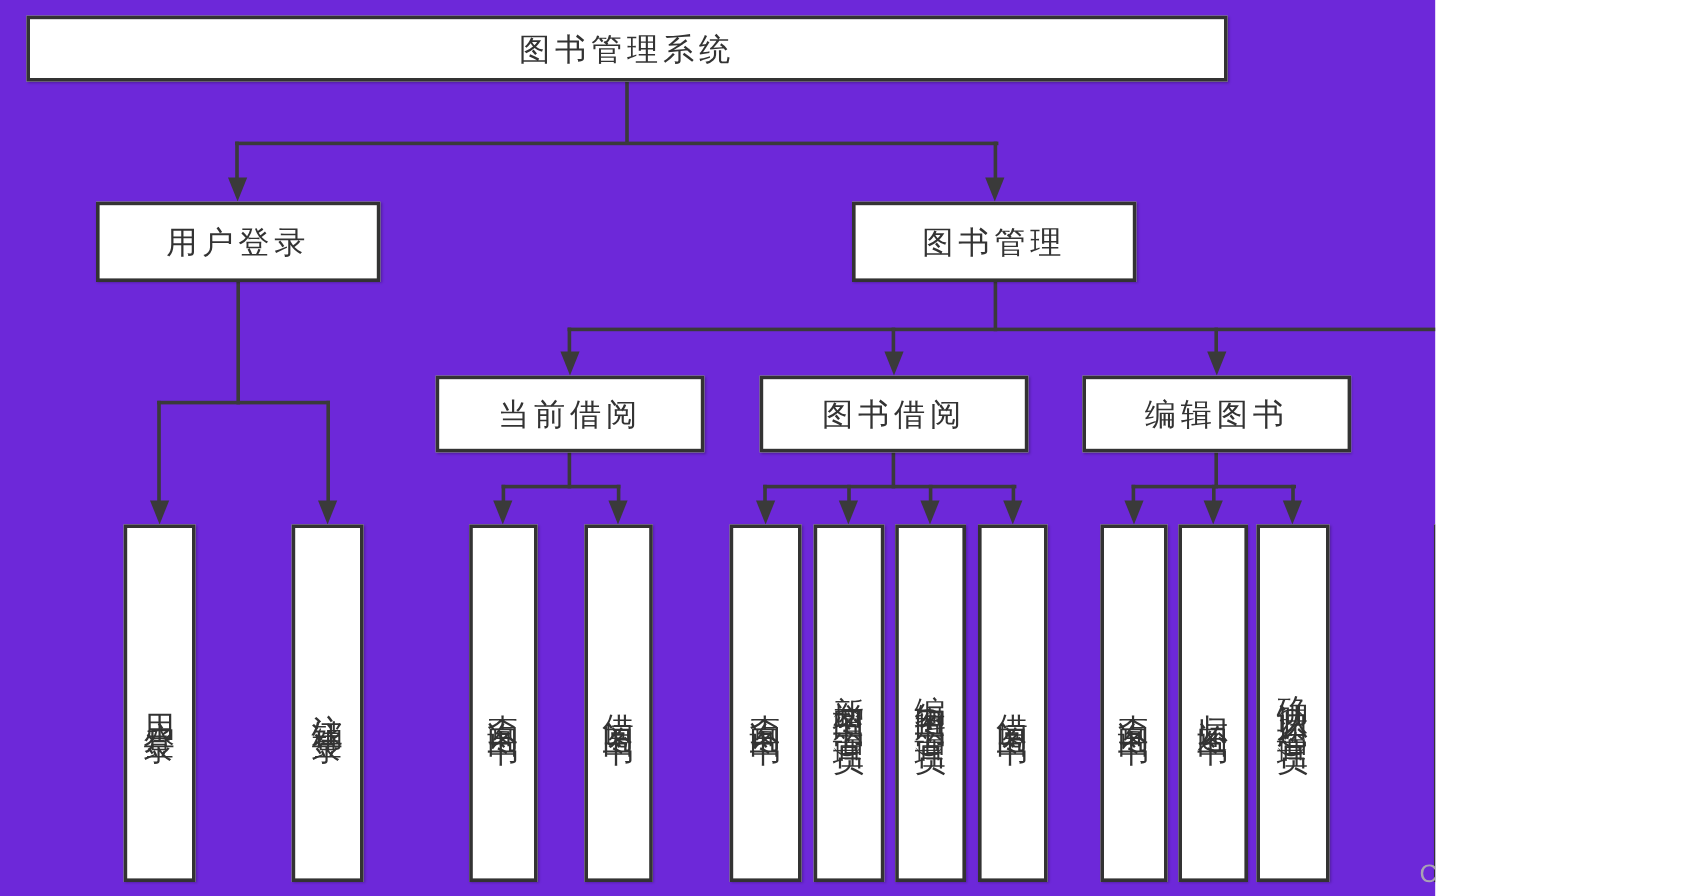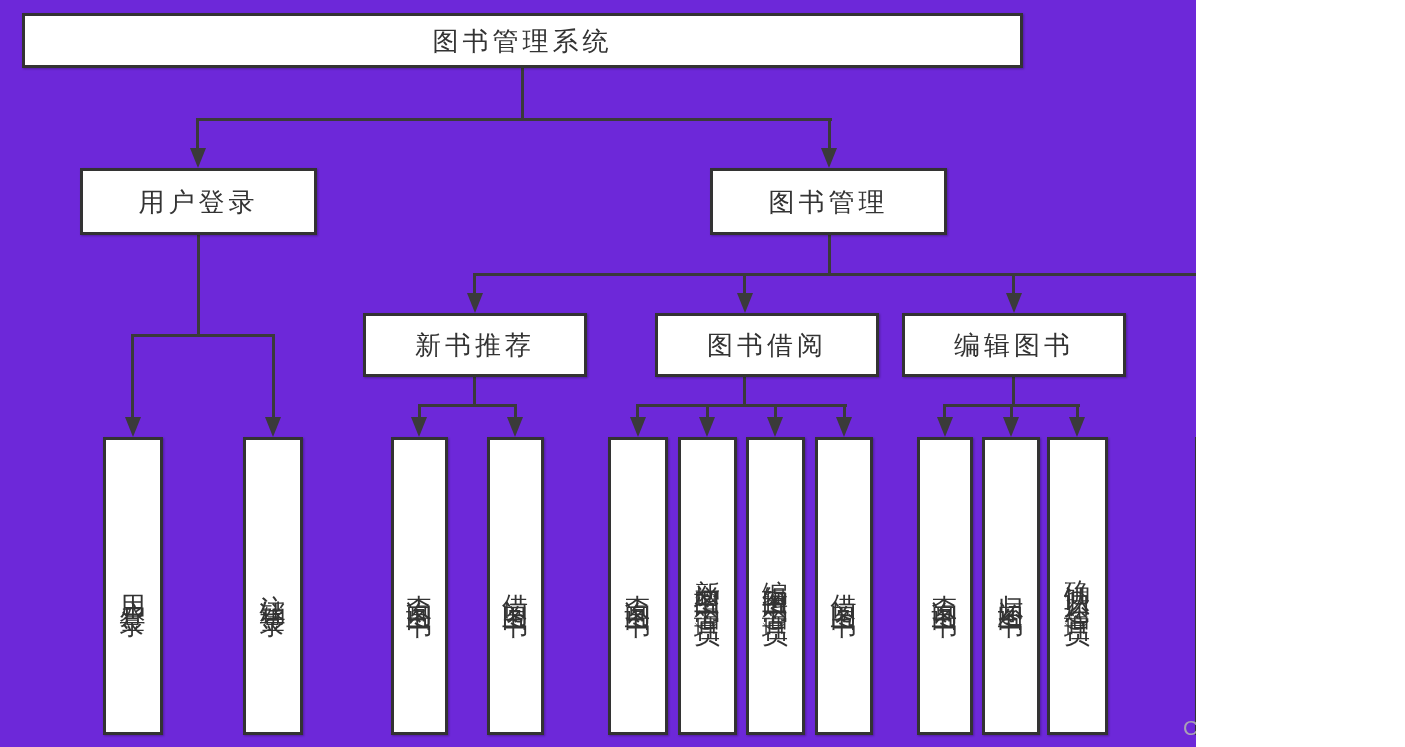--- a/index.html
+++ b/index.html
@@ -63,22 +63,22 @@
 </head>
 <body>
 
 <div id="canvas">
 
   <div class="box h" style="left:22px;top:13px;width:1001px;height:55px">图书管理系统</div>
 
   <div class="box h" style="left:80px;top:168px;width:237px;height:67px">用户登录</div>
   <div class="box h" style="left:710px;top:168px;width:237px;height:67px">图书管理</div>
 
-  <div class="box h" style="left:363px;top:313px;width:224px;height:64px">新书推荐</div>
-  <div class="box h" style="left:655px;top:313px;width:224px;height:64px">图书借阅</div>
+  <div class="box h" style="left:363px;top:313px;width:224px;height:64px">当前借阅</div>
+  <div class="box h" style="left:633px;top:313px;width:224px;height:64px">图书借阅</div>
   <div class="box h" style="left:902px;top:313px;width:224px;height:64px">编辑图书</div>
 
   <div class="box v" style="left:103px;top:437px;width:60px;height:298px">用户登录</div>
   <div class="box v" style="left:243px;top:437px;width:60px;height:298px">注销登录</div>
 
   <div class="box v" style="left:391px;top:437px;width:57px;height:298px">查询图书</div>
   <div class="box v" style="left:487px;top:437px;width:57px;height:298px">借阅图书</div>
 
   <div class="box v" style="left:608px;top:437px;width:60px;height:298px">查询图书</div>
   <div class="box v" style="left:678px;top:437px;width:59px;height:298px">新增图书（管理员）</div>

